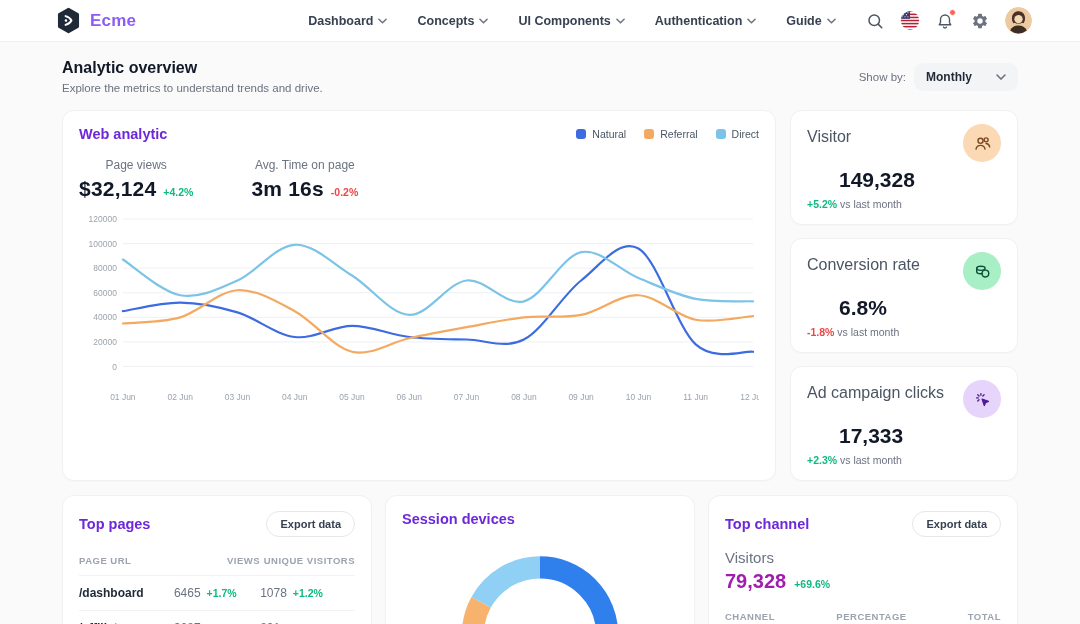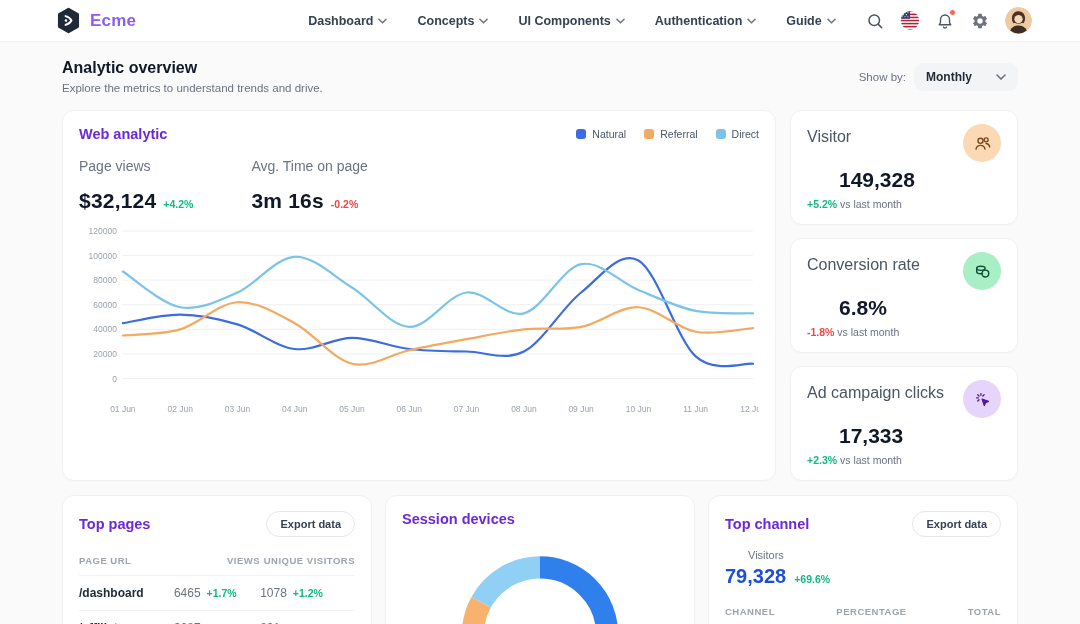--- a/index.html
+++ b/index.html
@@ -31,21 +31,21 @@
   .card { background:#fff; border:1px solid #f0f1f3; border-radius:12px; box-shadow:0 1px 2px rgba(0,0,0,.02); }
 
   .main-grid { display:grid; grid-template-columns:1fr 228px; gap:14px; margin-bottom:14px; }
   .web-card { padding:15px 16px 8px; }
   .web-head { display:flex; justify-content:space-between; align-items:center; margin-bottom:16px; }
   .card-title { font-size:14.5px; font-weight:700; color:#6d28d9; }
   .legend { display:flex; align-items:center; gap:18px; }
   .legend-item { display:flex; align-items:center; gap:6px; font-size:10.5px; color:#4b5563; }
   .swatch { width:10px; height:10px; border-radius:3px; }
   .metrics { display:flex; gap:58px; margin-bottom:6px; }
-  .metric-label { font-size:14px; color:#6b7280; margin-bottom:15px; }
+  .metric-label { font-size:12px; color:#6b7280; margin-bottom:5px;text-align:center; }
   .metric-row { display:flex; align-items:baseline; gap:7px; }
   .metric-value { font-size:21px; font-weight:700; color:#111827; letter-spacing:.2px; }
   .delta { font-size:10.5px; font-weight:700; }
   .pos { color:#10b981; } .neg { color:#ef4444; }
   #line-chart svg { width:100%; display:block; }
   .ytick, .xtick { font-size:8.5px; fill:#9aa3ad; }
 
   .stats-col { display:flex; flex-direction:column; gap:13px; }
   .stat-card { padding:13px 16px 14px; flex:1; }
   .stat-top { display:flex; justify-content:space-between; align-items:flex-start; }
@@ -58,23 +58,23 @@
   .bottom-card { padding:15px 16px; min-height:280px; }
   .bc-head { display:flex; justify-content:space-between; align-items:center; }
   .export-btn { font-size:11px; font-weight:700; color:#374151; border:1px solid #e5e7eb; background:#fff; border-radius:15px; padding:6px 13px; cursor:pointer; }
   .tbl-head { display:grid; font-size:9.5px; font-weight:600; letter-spacing:.5px; color:#9ca3af; text-transform:uppercase; padding:8px 0 9px; }
   .tp-grid { grid-template-columns:1.1fr 1fr 1.1fr; }
   .tc-grid { grid-template-columns:1.15fr 1fr .7fr; }
   .t-right { text-align:right; }
   .tbl-row { display:grid; align-items:center; border-top:1px solid #f1f2f4; padding:10px 0; font-size:12px; color:#6b7280; }
   .url-cell { font-weight:700; color:#1f2937; font-size:12px; }
   .num-pair { display:flex; gap:6px; align-items:baseline; }
-  .visitors-label { font-size:11px; color:#6b7280; margin-top:12px;margin-left:23px; }
+  .visitors-label { font-size:15px; color:#6b7280; margin-top:12px; }
   .visitors-row { display:flex; align-items:baseline; gap:8px; margin-top:4px; margin-bottom:10px; }
-  .visitors-value { font-size:20px; font-weight:700; color:#1d4ed8; }
+  .visitors-value { font-size:20px; font-weight:700; color:#a21caf; }
   #donut-chart { display:flex; justify-content:center; margin-top:10px; }
 </style>
 </head>
 <body>
 
 <header class="navbar">
   <div class="brand">
     <span style="display:flex">
       <svg width="27" height="27" viewBox="0 0 32 32">
           <path d="M16 2.5l11 6.3v14.4L16 29.5 5 23.2V8.8z" fill="#1f2937" stroke="#1f2937" stroke-width="3" stroke-linejoin="round"></path>

